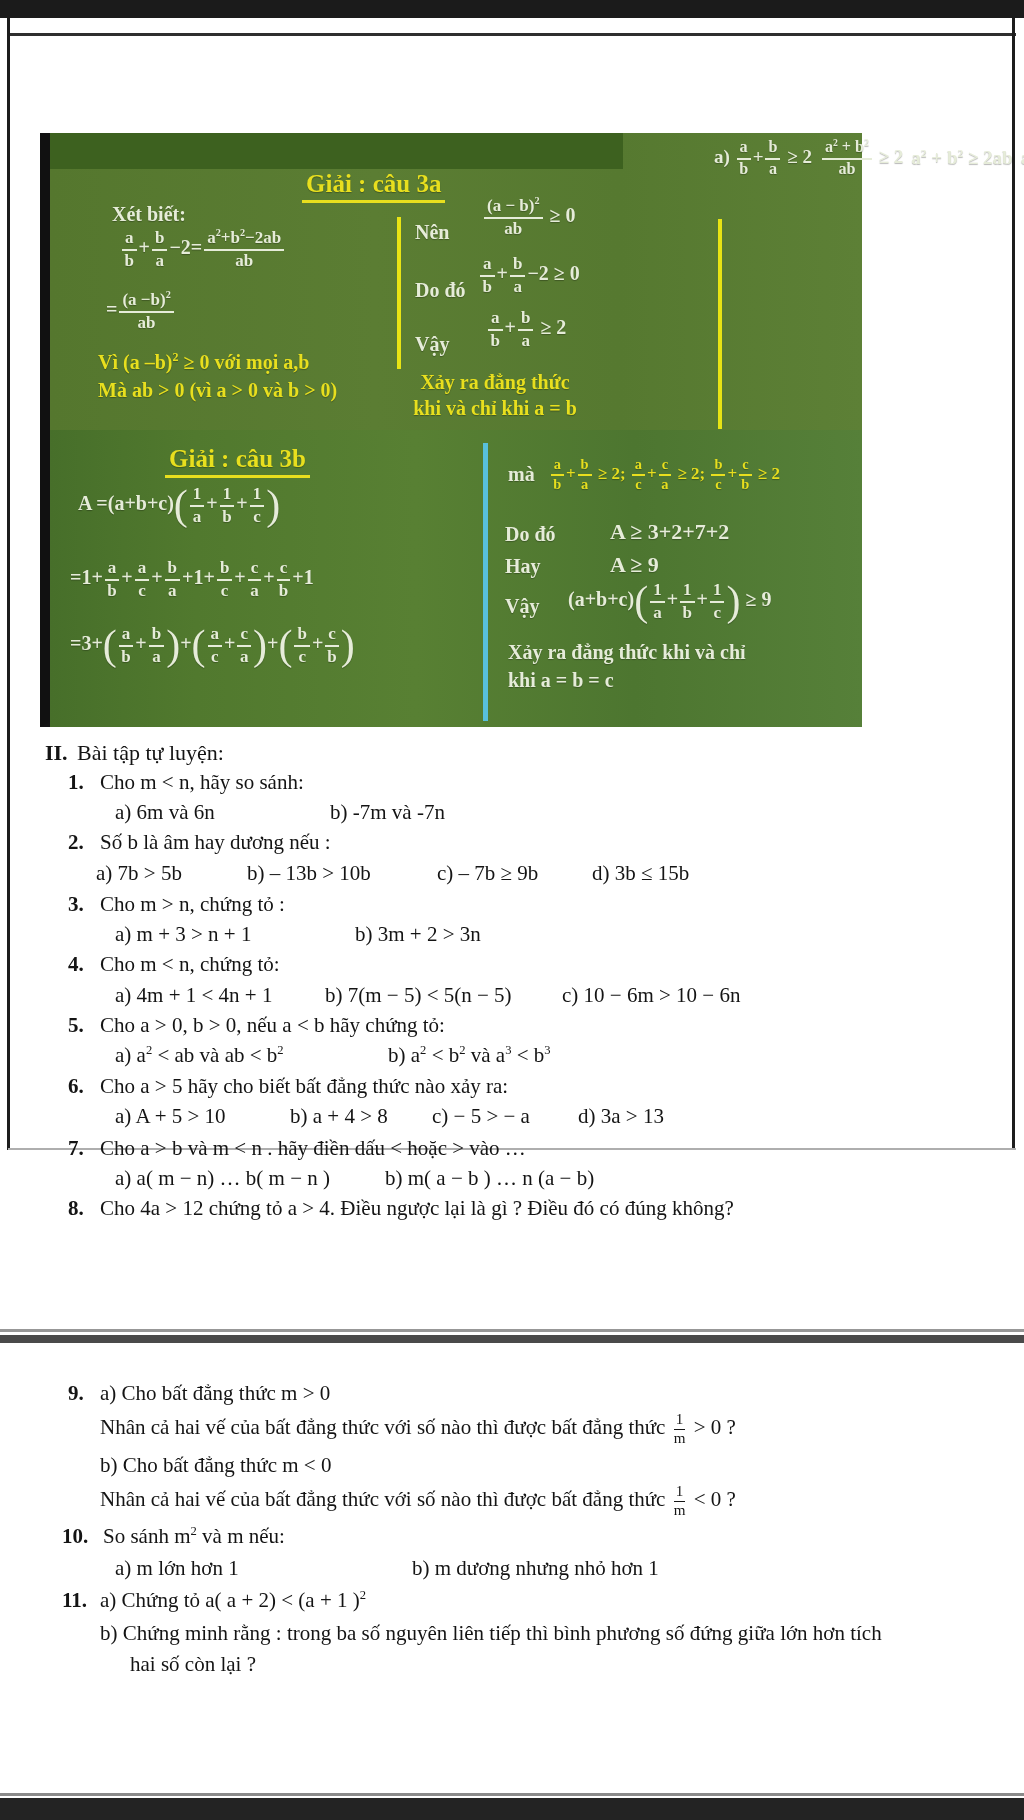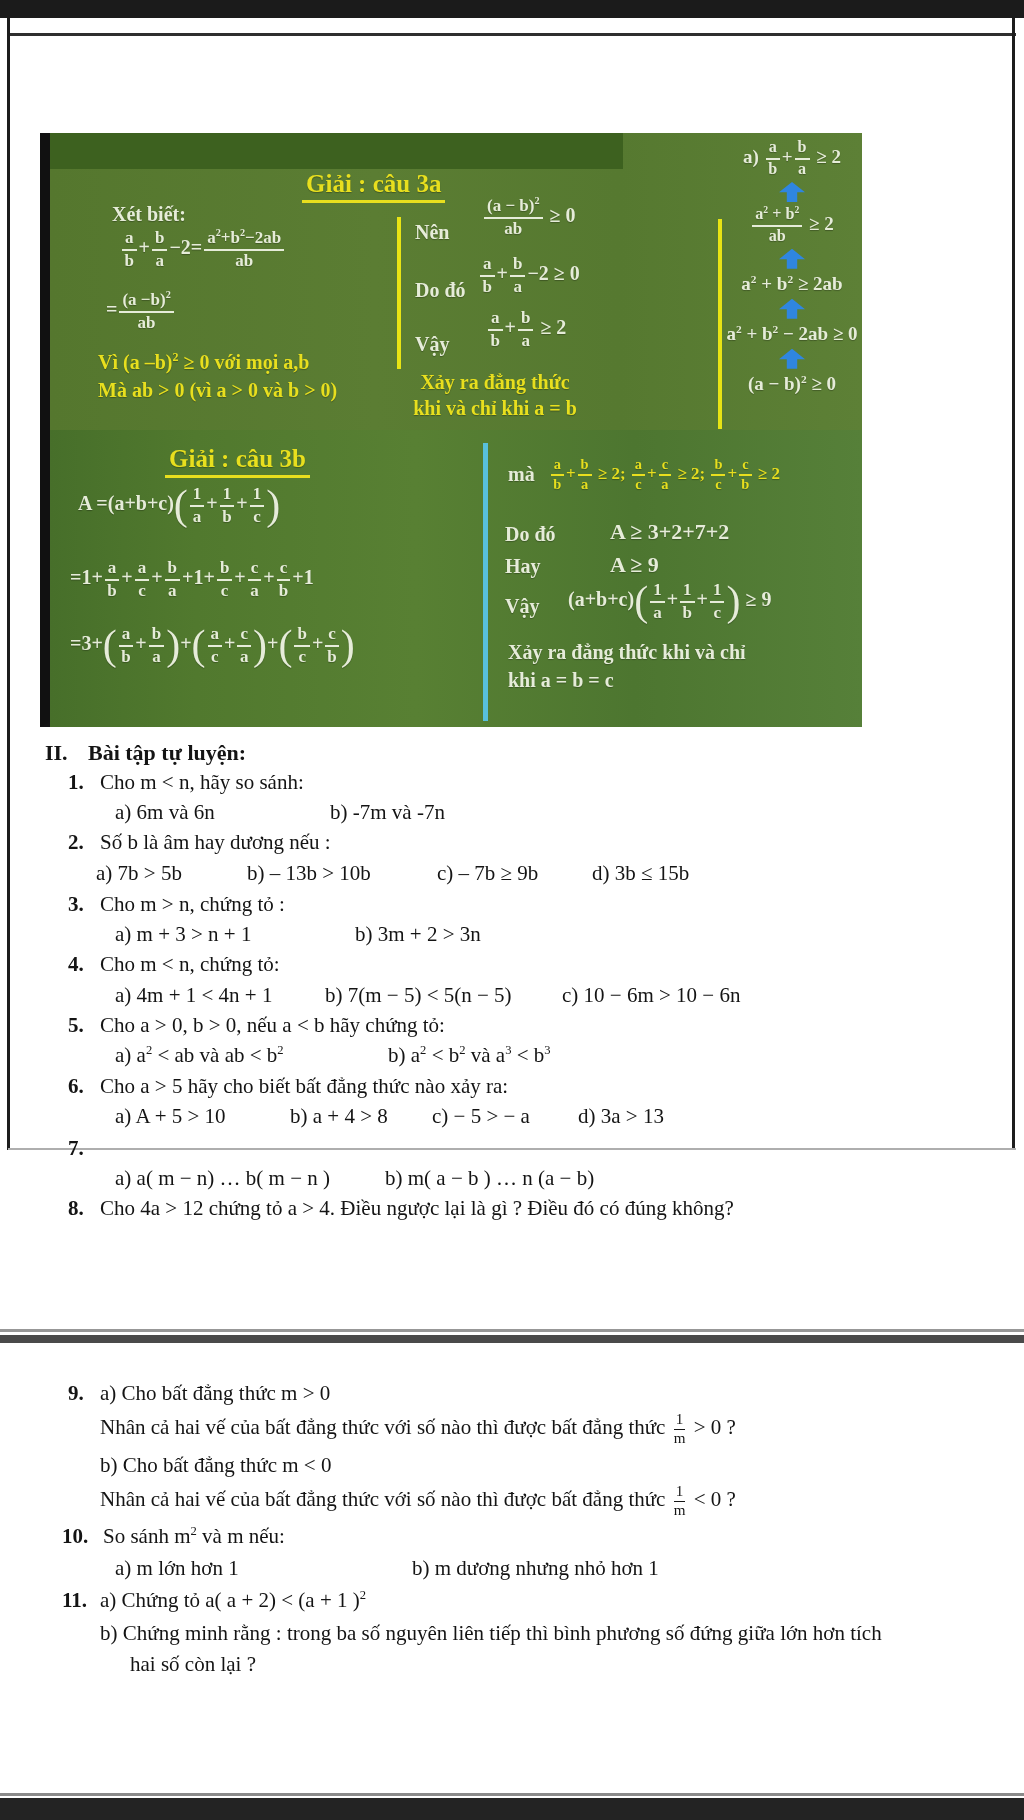--- a/index.html
+++ b/index.html
@@ -38,33 +38,33 @@
   .cdiv{position:absolute;width:5px;background:#58c0dc}
   .ctr{text-align:center}
 
   
   .fr{display:inline-block;vertical-align:middle;text-align:center;line-height:1.05;margin:0 2px;font-size:.85em}
   .fr .nu{display:block;border-bottom:2px solid currentColor;padding:0 3px 2px}
   .fr .de{display:block;padding-top:1px}
   .bp{font-size:2.1em;line-height:0;vertical-align:middle;font-weight:normal}
   sup{font-size:.6em;line-height:0}
 
-  .rightcol{position:absolute;left:664px;top:6px;width:156px;display:flex;flex-direction:column;
+  .rightcol{position:absolute;left:664px;top:6px;width:156px;display:flex;
             align-items:center;gap:4px}
   .arrow{width:26px;height:20px;background:#2f86e0;
          clip-path:polygon(50% 0,100% 52%,70% 52%,70% 100%,30% 100%,30% 52%,0 52%)}
   .marow{position:absolute;left:458px;top:324px;display:flex;gap:14px;align-items:center}
 
   
   .ex{position:absolute;left:0;top:0;width:1024px;height:1820px;color:#141414}
   .xline{position:absolute;left:0;width:1010px;height:34px;font-size:21px;white-space:nowrap}
   .xnum{position:absolute;left:68px;font-weight:bold}
   .xnum2{position:absolute;left:62px;font-weight:bold}
   .xhnum{position:absolute;left:45px;font-weight:bold;font-size:22px}
-  .xhead{position:absolute;left:88px;font-weight:bold;font-size:22px}
+  .xhead{position:absolute;left:77px;font-weight:normal;font-size:22px}
   .xtxt{position:absolute;left:100px}
   .xtxt2{position:absolute;left:103px}
   .xcont{position:absolute;left:130px}
   .xop{position:absolute}
   .ex .fr{font-size:.72em;margin:0 3px;vertical-align:middle}
   .ex .fr .nu{border-bottom-width:1px;padding:0 2px 1px}
 </style>
 </head>
 <body>
 
@@ -200,20 +200,21 @@
     </div>
     <div class="xline" style="top:1104px">
       <span class="xop" style="left:115px">a)  A + 5 &gt; 10</span>
       <span class="xop" style="left:290px">b) a + 4 &gt; 8</span>
       <span class="xop" style="left:432px">c) − 5 &gt; − a</span>
       <span class="xop" style="left:578px">d) 3a &gt; 13</span>
     </div>
 
     <div class="xline" style="top:1136px">
       <span class="xnum">7.</span>
+      <span class="xtxt">Cho a &gt; b và m &lt; n . hãy điền dấu &lt; hoặc  &gt; vào …</span>
     </div>
     <div class="xline" style="top:1166px">
       <span class="xop" style="left:115px">a)  a( m − n) … b( m − n )</span>
       <span class="xop" style="left:385px">b) m( a − b ) … n (a − b)</span>
     </div>
 
     <div class="xline" style="top:1196px">
       <span class="xnum">8.</span>
       <span class="xtxt">Cho 4a &gt; 12 chứng tỏ a &gt; 4. Điều ngược lại là gì ? Điều đó có đúng không?</span>
     </div>

